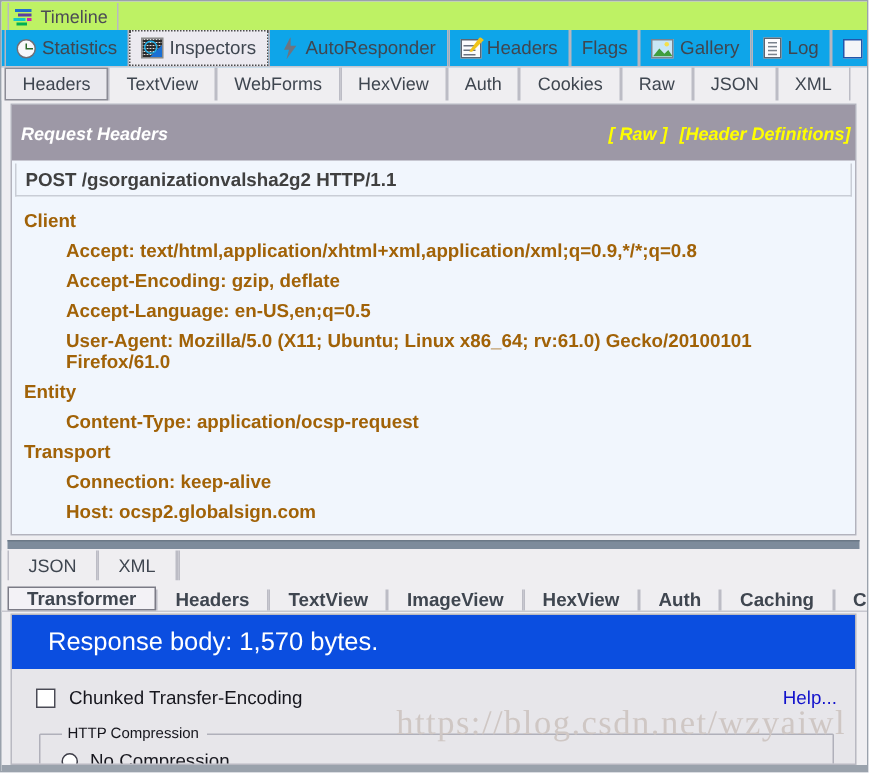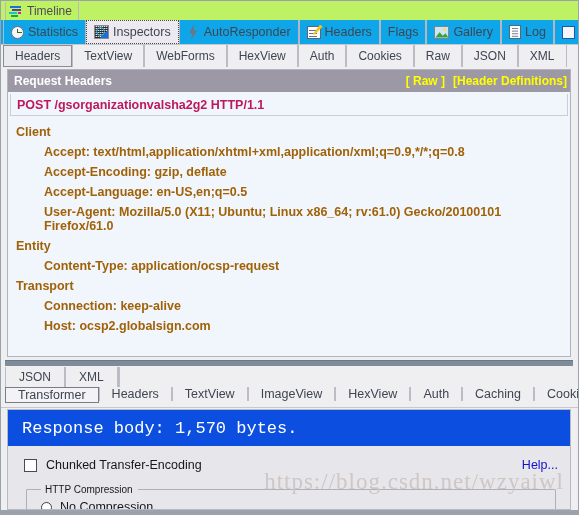--- a/index.html
+++ b/index.html
@@ -165,44 +165,45 @@
 
   
   .req-panel {
     position: absolute;
     left: 6px; top: 68px; right: 7px;
     bottom: 157px;
     background: #f1f6fd;
     border: 1px solid #b3b3bd;
   }
   .req-titlebar {
-    height: 22px;
+    height: 37px;
     background: #9d98a6;
     display: flex; align-items: center;
     padding: 0 3px 0 6px;
     color: #ffffff;
     font-size: 12px;
     font-weight: bold;
+    font-style: italic;
   }
   .req-titlebar .spacer { flex: 1; }
   .req-link {
     color: #ffff00; font-weight: bold; font-size: 12px;
     margin-left: 8px; cursor: default;
   }
   .req-urlline {
     margin: 2px 2px 0 2px;
     background: #f1f6fd;
     border: 1px solid #c9cdd6;
     border-top: none;
     height: 22px;
     display: flex; align-items: center;
     padding-left: 6px;
     font-size: 12.5px;
     font-weight: bold;
-    color: #be185d;
+    color: #404040;
   }
   .hdr-list {
     padding: 6px 0 0 8px;
     font-size: 12.5px;
     color: #a16207;
   }
   .hdr-group {
     font-weight: bold;
     padding: 3px 0 3px 0;
   }
@@ -226,24 +227,25 @@
     height: 20px;
     display:flex; align-items: stretch;
     padding-left: 4px;
     background: #efeef1;
   }
   .lower-subtabs .subtab { padding: 0 13px; }
 
   .lower-tabstrip {
     position: absolute; left: 0; right: 0;
     height: 21px;
-    display: flex; align-items: flex-start;
+    display: flex; align-items: flex-end;
     padding-left: 4px;
     background: #efeef1;
     border-bottom: 1px solid #c7c7cf;
+    font-weight: bold;
   }
   .lower-tabstrip .subtab { padding: 0 12px; font-size: 12.5px; }
   .lower-tabstrip .subtab.selected {
     border: 1px solid #7b7b86;
     background: #f3f2f6;
   }
 
   
   .xform {
     position: absolute;
@@ -252,22 +254,21 @@
     background: #e7e6ea;
     border: 1px solid #b9b9c2;
     overflow: hidden;
   }
   .resp-banner {
     height: 36px;
     background: #0b4ee0;
     color: #ffffff;
     font-size: 17px;
     display: flex; align-items: center;
-    padding-left: 14px;
-    font-family: Liberation Mono, monospace;
+    padding-left: 24px;
   }
   .xform-body { position: relative; padding: 12px 12px 0 16px; }
   .row-chunked {
     display: flex; align-items: center;
     font-size: 12.5px; color: #16161d;
   }
   .checkbox {
     width: 13px; height: 13px;
     border: 1.3px solid #4a4a55;
     background: #ffffff;

